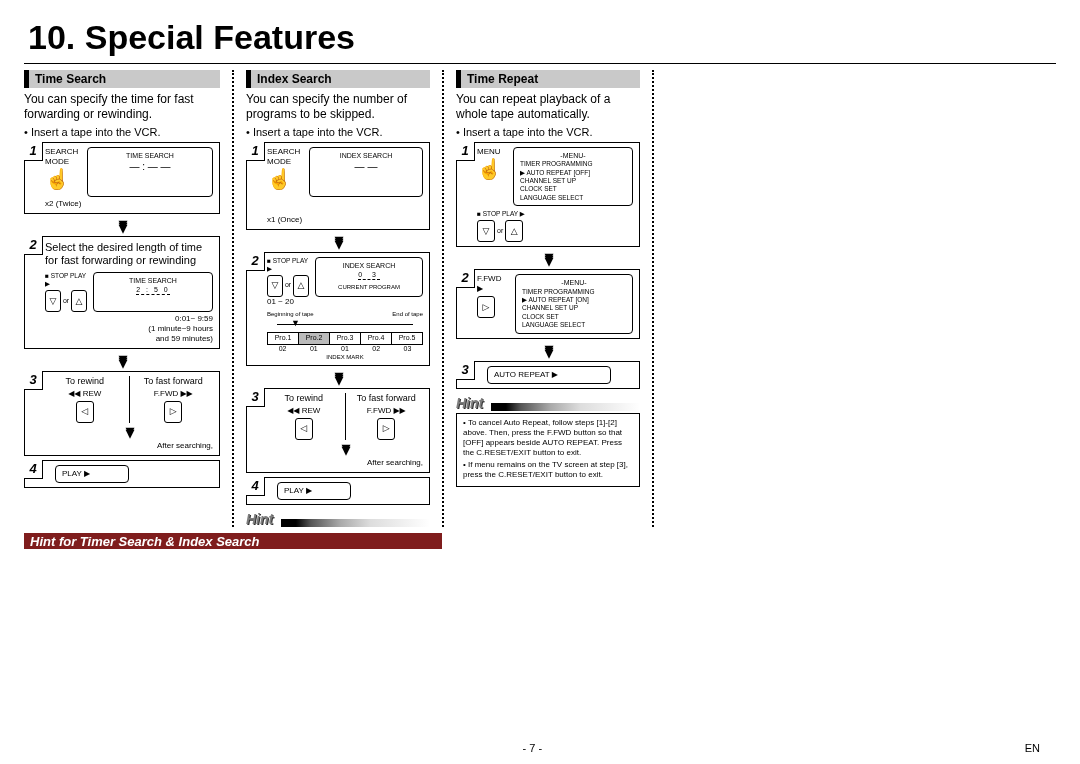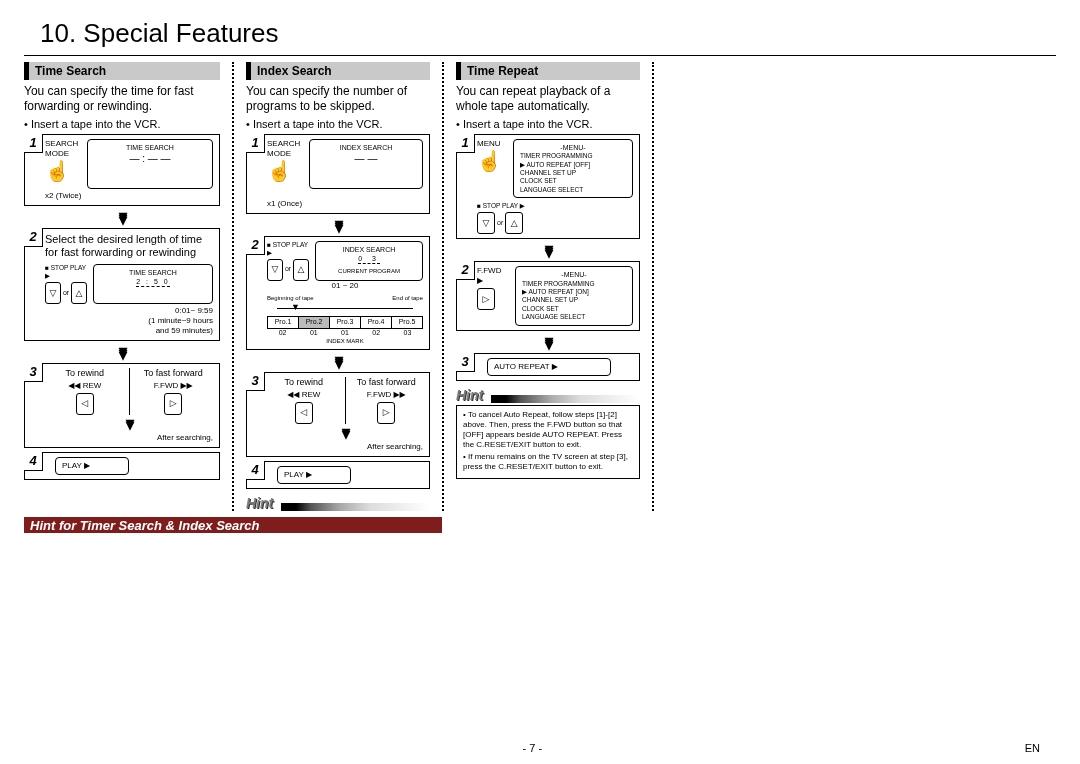--- a/index.html
+++ b/index.html
@@ -1,17 +1,17 @@
 <!DOCTYPE html>
 <html><head>
 <meta charset="utf-8">
 <style>
   html,body{margin:0;padding:0;background:#fff;font-family:Arial,Helvetica,sans-serif;color:#000}
   .page{position:relative;width:1080px;height:764px;margin:0 auto;box-sizing:border-box;padding:18px 24px 16px 24px}
-  .title{font-size:26px;font-weight:normal;margin:0 0 6px 16px}
+  .title{font-size:34px;font-weight:bold;margin:0 0 6px 4px}
   .hr{border-top:1px solid #000;margin:2px 0 6px 0}
   .cols{display:flex;gap:0}
   .col{box-sizing:border-box}
   .col.a{width:210px;border-right:2px dotted #000;padding-right:12px}
   .col.b{width:210px;border-right:2px dotted #000;padding:0 12px}
   .col.c{width:210px;border-right:2px dotted #000;padding:0 12px}
   .col.d{flex:1}
   .section-bar{display:flex;align-items:stretch;height:18px;margin-bottom:4px}
   .sb-vert{width:5px;background:#000}
   .sb-title{flex:1;background:#c9c9c9;font-size:12px;font-weight:bold;padding:2px 6px 0 6px}
@@ -152,21 +152,21 @@
         <div style="display:flex;gap:6px">
           <div style="width:36px">
             <div class="tiny">SEARCH MODE</div>
             <span class="hand"></span>
           </div>
           <div class="scr" style="flex:1;text-align:center">
             <div>INDEX SEARCH</div>
             <div style="font-size:10px">— —</div>
           </div>
         </div>
-        <div class="tiny" style="margin-top:10px">x1 (Once)</div>
+        <div class="tiny" style="margin-top:18px">x1 (Once)</div>
       </div>
     </div>
     <div class="arrowdown">▾<span>▾</span><span>▾</span></div>
 
     <div class="step">
       <div class="stepnum">2</div>
       <div class="inner">
         <div style="display:flex;gap:6px">
           <div style="width:42px">
             <div style="font-size:6.5px">■ STOP   PLAY ▶</div>
@@ -175,21 +175,21 @@
                   <div style="font-size:7px;align-self:center">or</div>
                   <div class="btn">△</div>
                 </div>
           </div>
           <div class="scr" style="flex:1;text-align:center">
             <div>INDEX SEARCH</div>
             <div style="letter-spacing:4px;border-bottom:1px dashed #000;display:inline-block">0 3</div>
             <div style="font-size:6px;margin-top:4px">CURRENT PROGRAM</div>
           </div>
         </div>
-        <div class="tiny" style="text-align:center">01 ~ 20</div>
+        <div class="tiny" style="text-align:left">01 ~ 20</div>
         <div style="display:flex;justify-content:space-between;font-size:6px;margin-top:4px">
           <span>Beginning of tape</span>
           <span>End of tape</span>
         </div>
         <div class="tape-arrow"></div>
         <div class="pro-row">
           <div>Pro.1</div>
           <div class="pro-gray">Pro.2</div>
           <div>Pro.3</div>
           <div>Pro.4</div>

